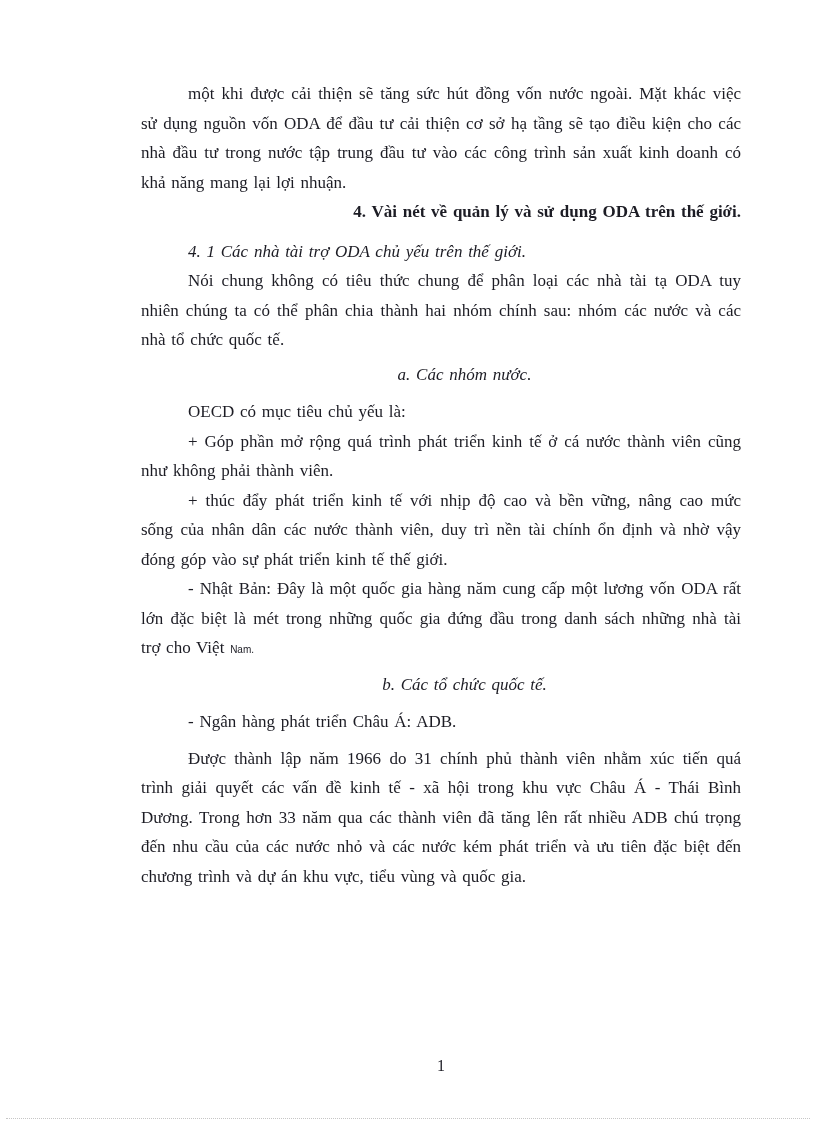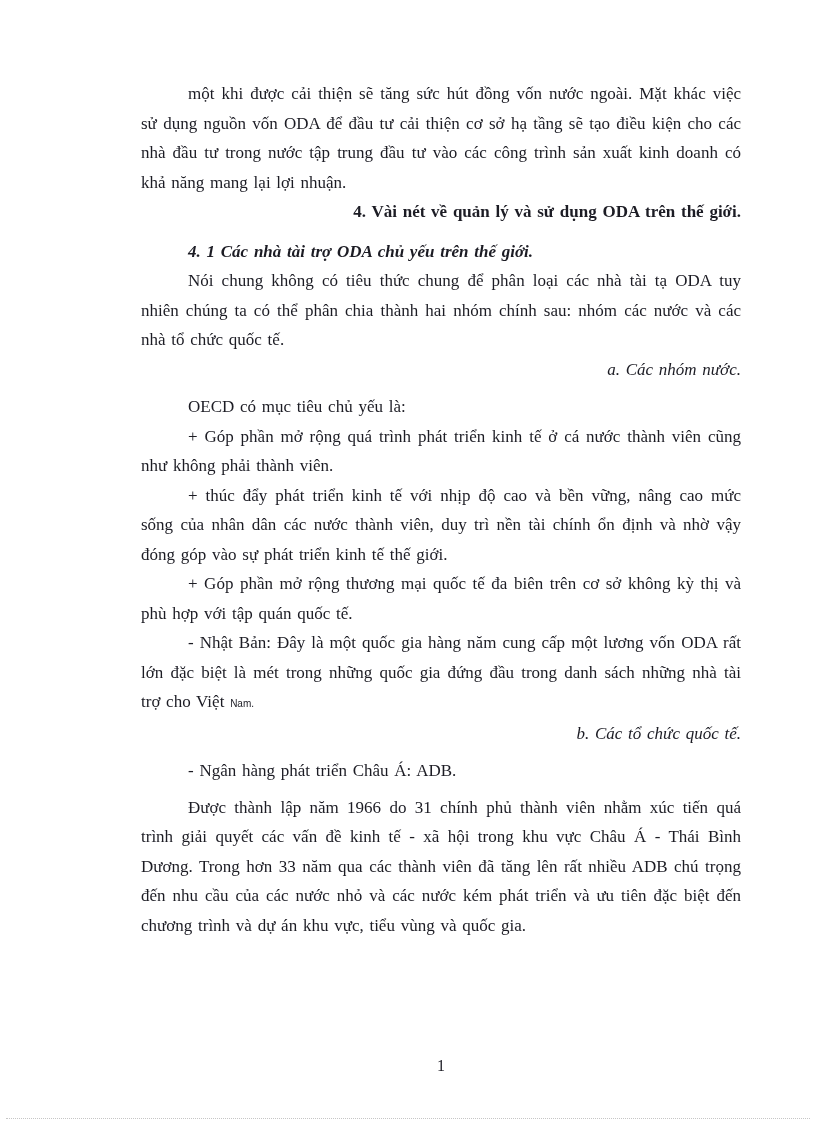--- a/index.html
+++ b/index.html
@@ -29,29 +29,30 @@
     line-height: 29.5px;
     text-align: justify;
     text-indent: 47px;
     word-spacing: 1.5px;
   }
   p.h-b {
     font-weight: bold;
     text-align: right;
   }
   p.h-bi {
-    font-weight: bold;
+    font-weight: normal;
     font-style: italic;
     margin-top: 10px;
     text-align: left;
   }
   p.sub {
     font-style: italic;
+    margin-top: 5px;
     margin-bottom: 8px;
-    text-align: right;
+    text-align: center;
   }
   p.mt {
     margin-top: 7px;
   }
   .sans {
     font-family: "Liberation Sans", "DejaVu Sans", sans-serif;
     font-size: 10px;
   }
   .page-number {
     position: absolute;
@@ -76,21 +77,20 @@
 <div class="page">
   <div class="content">
     <p class="body">một khi được cải thiện sẽ tăng sức hút đồng vốn nước ngoài. Mặt khác việc sử dụng nguồn vốn ODA để đầu tư cải thiện cơ sở hạ tầng sẽ tạo điều kiện cho các nhà đầu tư trong nước tập trung đầu tư vào các công trình sản xuất kinh doanh có khả năng mang lại lợi nhuận.</p>
     <p class="h-b">4. Vài nét về quản lý và sử dụng ODA trên thế giới.</p>
     <p class="h-bi">4. 1 Các nhà tài trợ ODA chủ yếu trên thế giới.</p>
     <p class="body">Nói chung không có tiêu thức chung để phân loại các nhà tài tạ ODA tuy nhiên chúng ta có thể phân chia thành hai nhóm chính sau: nhóm các nước và các nhà tổ chức quốc tế.</p>
     <p class="sub">a. Các nhóm nước.</p>
     <p class="body mt">OECD có mục tiêu chủ yếu là:</p>
     <p class="body">+ Góp phần mở rộng quá trình phát triển kinh tế ở cá nước thành viên cũng như không phải thành viên.</p>
     <p class="body">+ thúc đẩy phát triển kinh tế với nhịp độ cao và bền vững, nâng cao mức sống của nhân dân các nước thành viên, duy trì nền tài chính ổn định và nhờ vậy đóng góp vào sự phát triển kinh tế thế giới.</p>
-    <p class="body">+ Góp phần mở rộng thương mại quốc tế đa biên trên cơ sở không kỳ thị và phù hợp với tập quán quốc tế.</p>
     <p class="body"><span>- Nhật Bản: Đây là một quốc gia hàng năm cung cấp một lương vốn ODA rất lớn đặc biệt là mét trong những quốc gia đứng đầu trong danh sách những nhà tài trợ cho Việt</span> <span class="sans">Nam.</span></p>
     <p class="sub">b. Các tổ chức quốc tế.</p>
     <p class="body">- Ngân hàng phát triển Châu Á: ADB.</p>
     <p class="body mt">Được thành lập năm 1966 do 31 chính phủ thành viên nhằm xúc tiến quá trình giải quyết các vấn đề kinh tế - xã hội trong khu vực Châu Á - Thái Bình Dương. Trong hơn 33 năm qua các thành viên đã tăng lên rất nhiều ADB chú trọng đến nhu cầu của các nước nhỏ và các nước kém phát triển và ưu tiên đặc biệt đến chương trình và dự án khu vực, tiểu vùng và quốc gia.</p>
   </div>
   <div class="page-number">1</div>
   <div class="footer-rule"></div>
 </div>
 
 </body></html>

